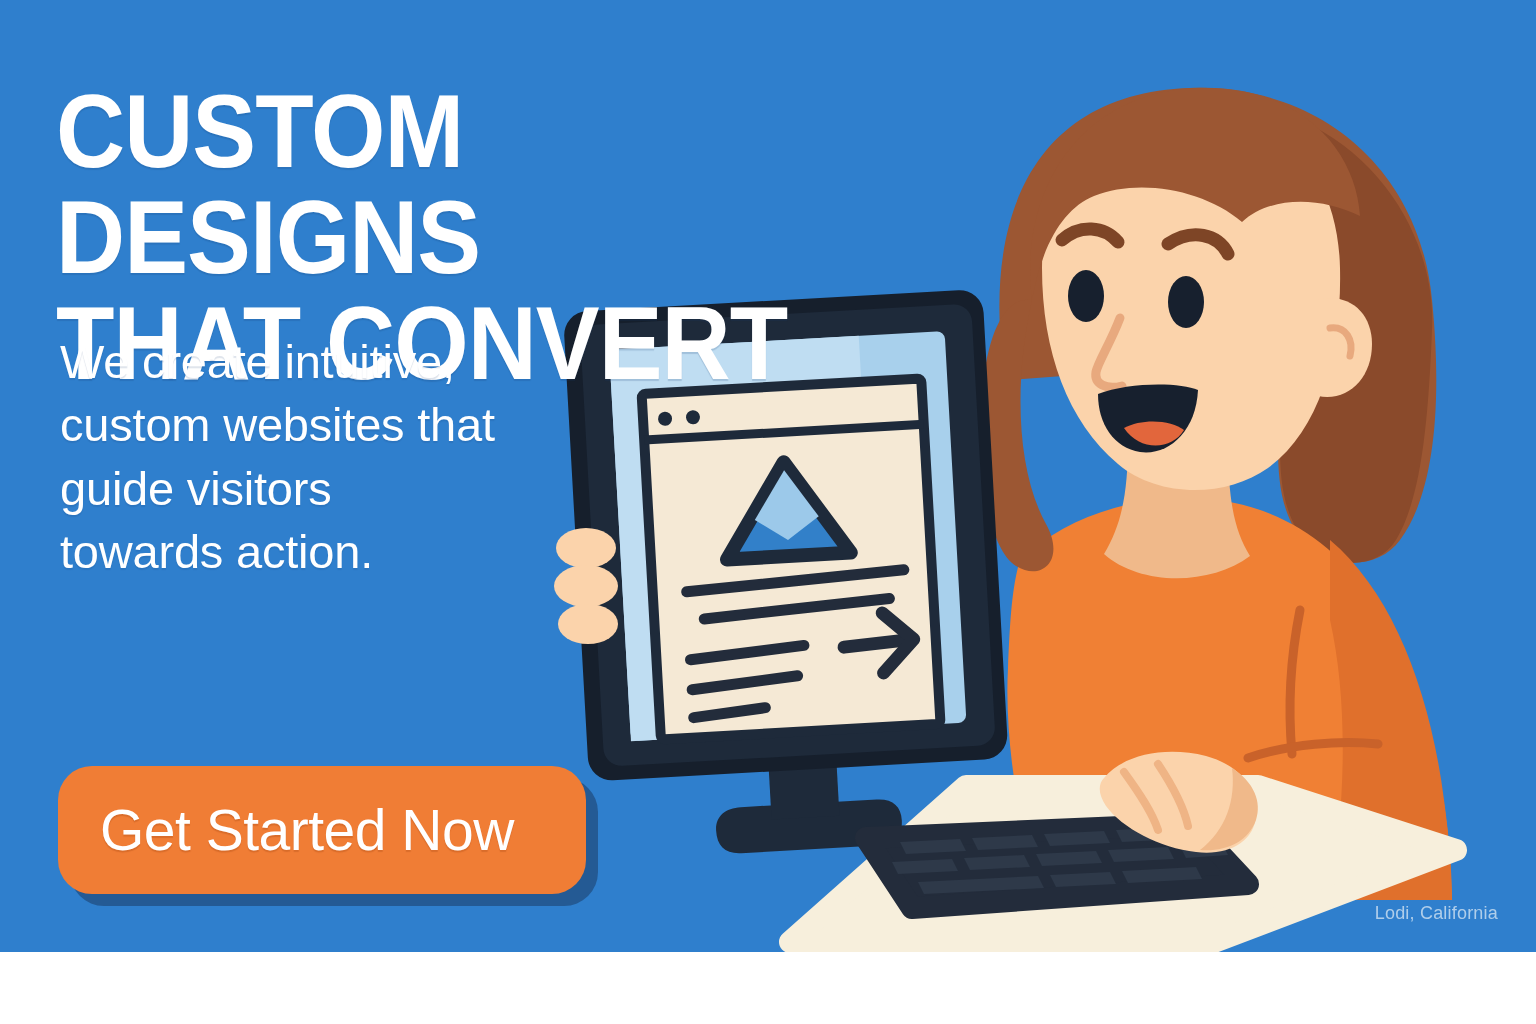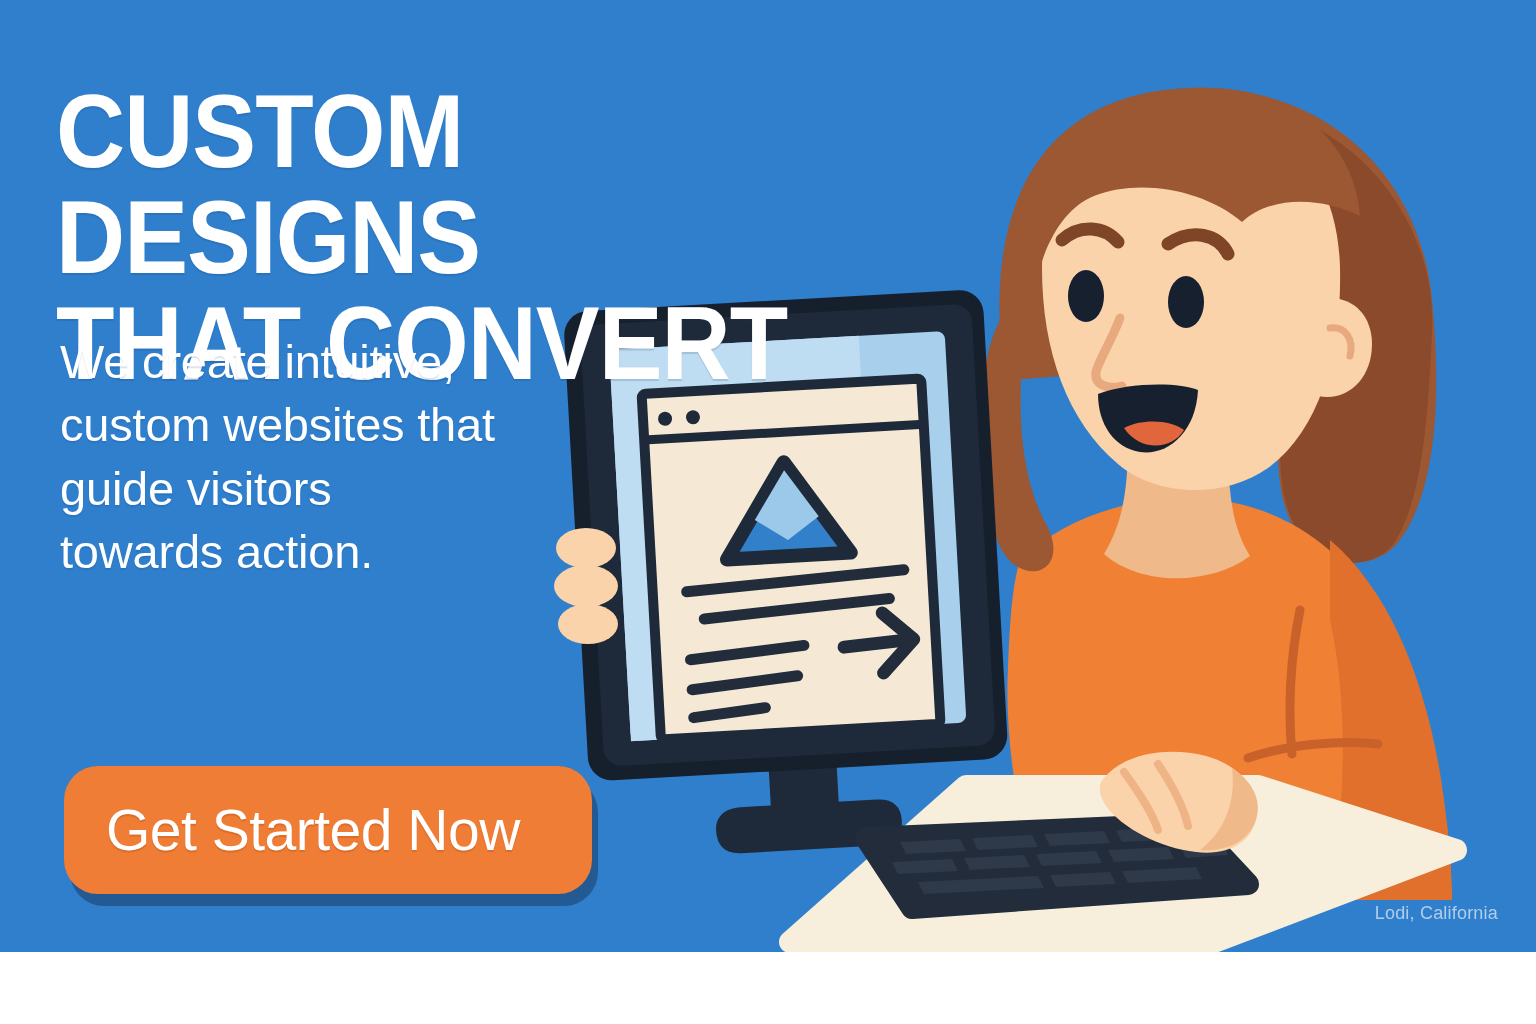--- a/index.html
+++ b/index.html
@@ -54,21 +54,21 @@
     position: absolute;
     left: 70px;
     top: 778px;
     width: 528px;
     height: 128px;
     background: #245A94;
     border-radius: 34px;
   }
   .cta {
     position: absolute;
-    left: 64px;
+    left: 58px;
     top: 766px;
     width: 528px;
     height: 128px;
     background: #F07D35;
     border-radius: 34px;
     border: none;
     color: #FFFFFF;
     font-family: "Liberation Sans", sans-serif;
     font-size: 57px;
     font-weight: 400;

